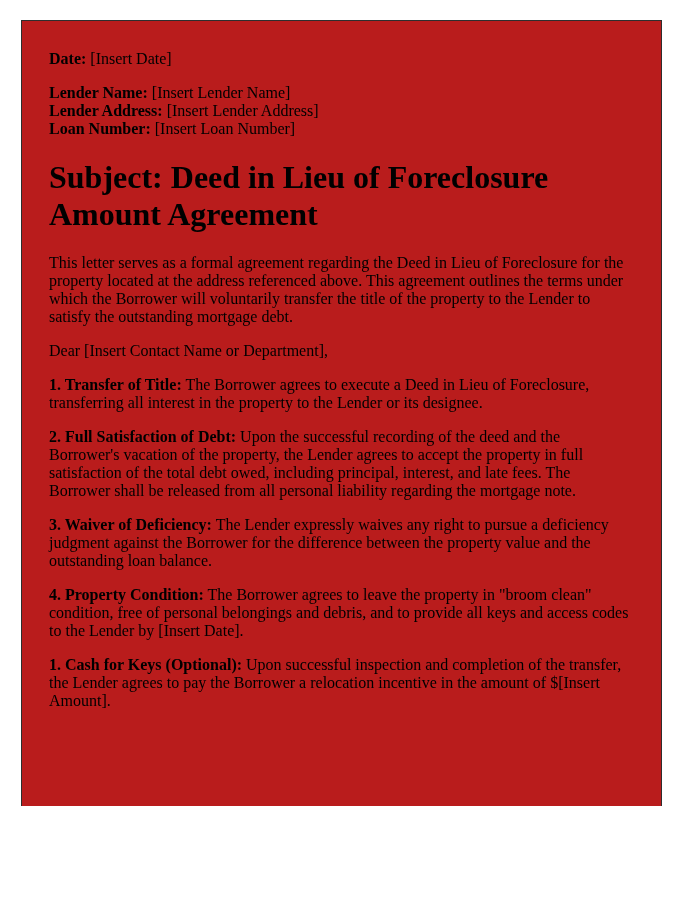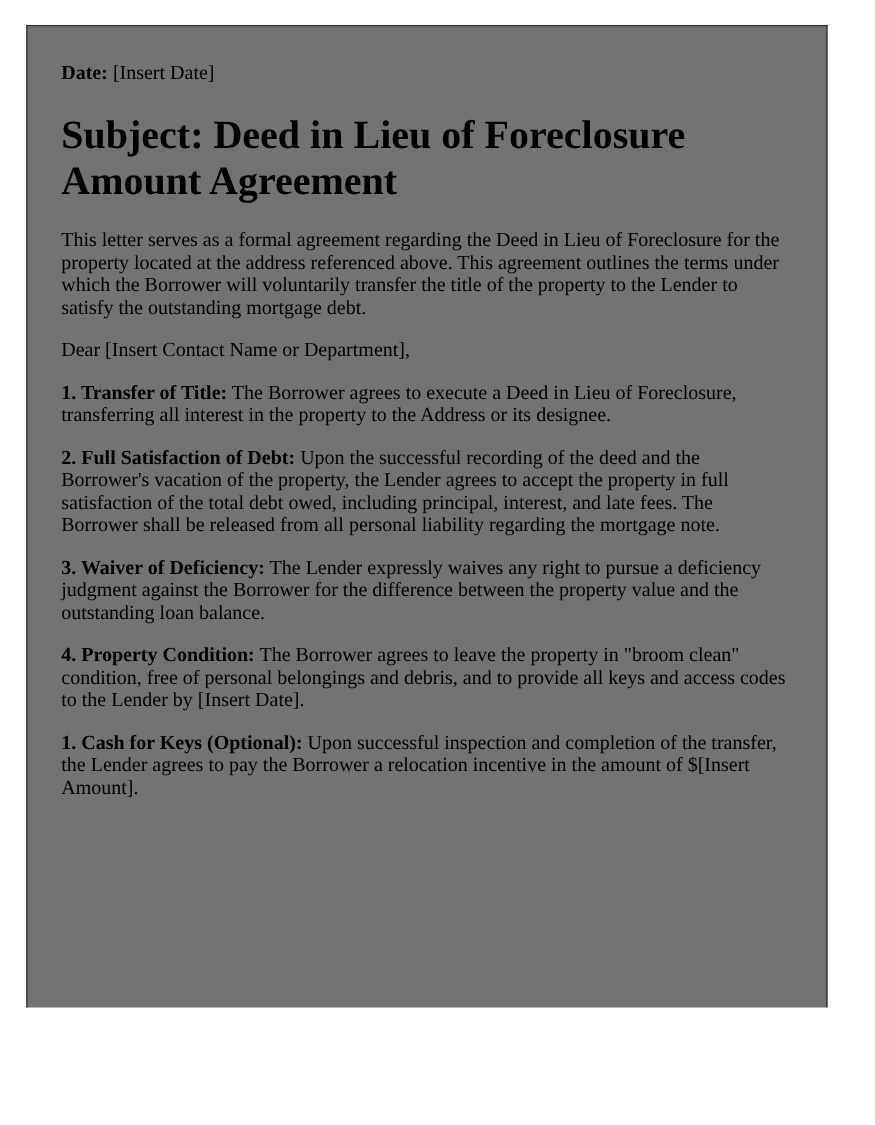--- a/index.html
+++ b/index.html
@@ -14,21 +14,21 @@
     position: relative;
   }
   .doc-frame {
     position: absolute;
     left: 21px;
     top: 20px;
     width: 641px;
     height: 786px;
     border: 1px solid #2e2e2e;
     border-bottom: none;
-    background: #737373;
+    background: #b91c1c;
     overflow: hidden;
     padding: 13px 27px 0 27px;
   }
   .doc-frame p {
     margin: 16px 0;
     font-size: 16px;
     line-height: normal;
   }
   .doc-frame h1 {
     font-size: 32px;
@@ -41,31 +41,41 @@
 </head>
 <body>
 
 <div class="doc-frame">
 
   <p>
     <strong>Date:</strong>
     <span>[Insert Date]</span>
   </p>
 
+  <p>
+    <strong>Lender Name:</strong>
+    <span>[Insert Lender Name]</span>
+    <br>
+    <strong>Lender Address:</strong>
+    <span>[Insert Lender Address]</span>
+    <br>
+    <strong>Loan Number:</strong>
+    <span>[Insert Loan Number]</span>
+  </p>
 
 
   <h1>Subject: Deed in Lieu of Foreclosure Amount Agreement</h1>
 
   <p>This letter serves as a formal agreement regarding the Deed in Lieu of Foreclosure for the property located at the address referenced above. This agreement outlines the terms under which the Borrower will voluntarily transfer the title of the property to the Lender to satisfy the outstanding mortgage debt.</p>
 
   <p>Dear [Insert Contact Name or Department],</p>
 
   <p>
     <strong>1. Transfer of Title:</strong>
-    <span>The Borrower agrees to execute a Deed in Lieu of Foreclosure, transferring all interest in the property to the Address or its designee.</span>
+    <span>The Borrower agrees to execute a Deed in Lieu of Foreclosure, transferring all interest in the property to the Lender or its designee.</span>
   </p>
 
   <p>
     <strong>2. Full Satisfaction of Debt:</strong>
     <span>Upon the successful recording of the deed and the Borrower's vacation of the property, the Lender agrees to accept the property in full satisfaction of the total debt owed, including principal, interest, and late fees. The Borrower shall be released from all personal liability regarding the mortgage note.</span>
   </p>
 
   <p>
     <strong>3. Waiver of Deficiency:</strong>
     <span>The Lender expressly waives any right to pursue a deficiency judgment against the Borrower for the difference between the property value and the outstanding loan balance.</span>

